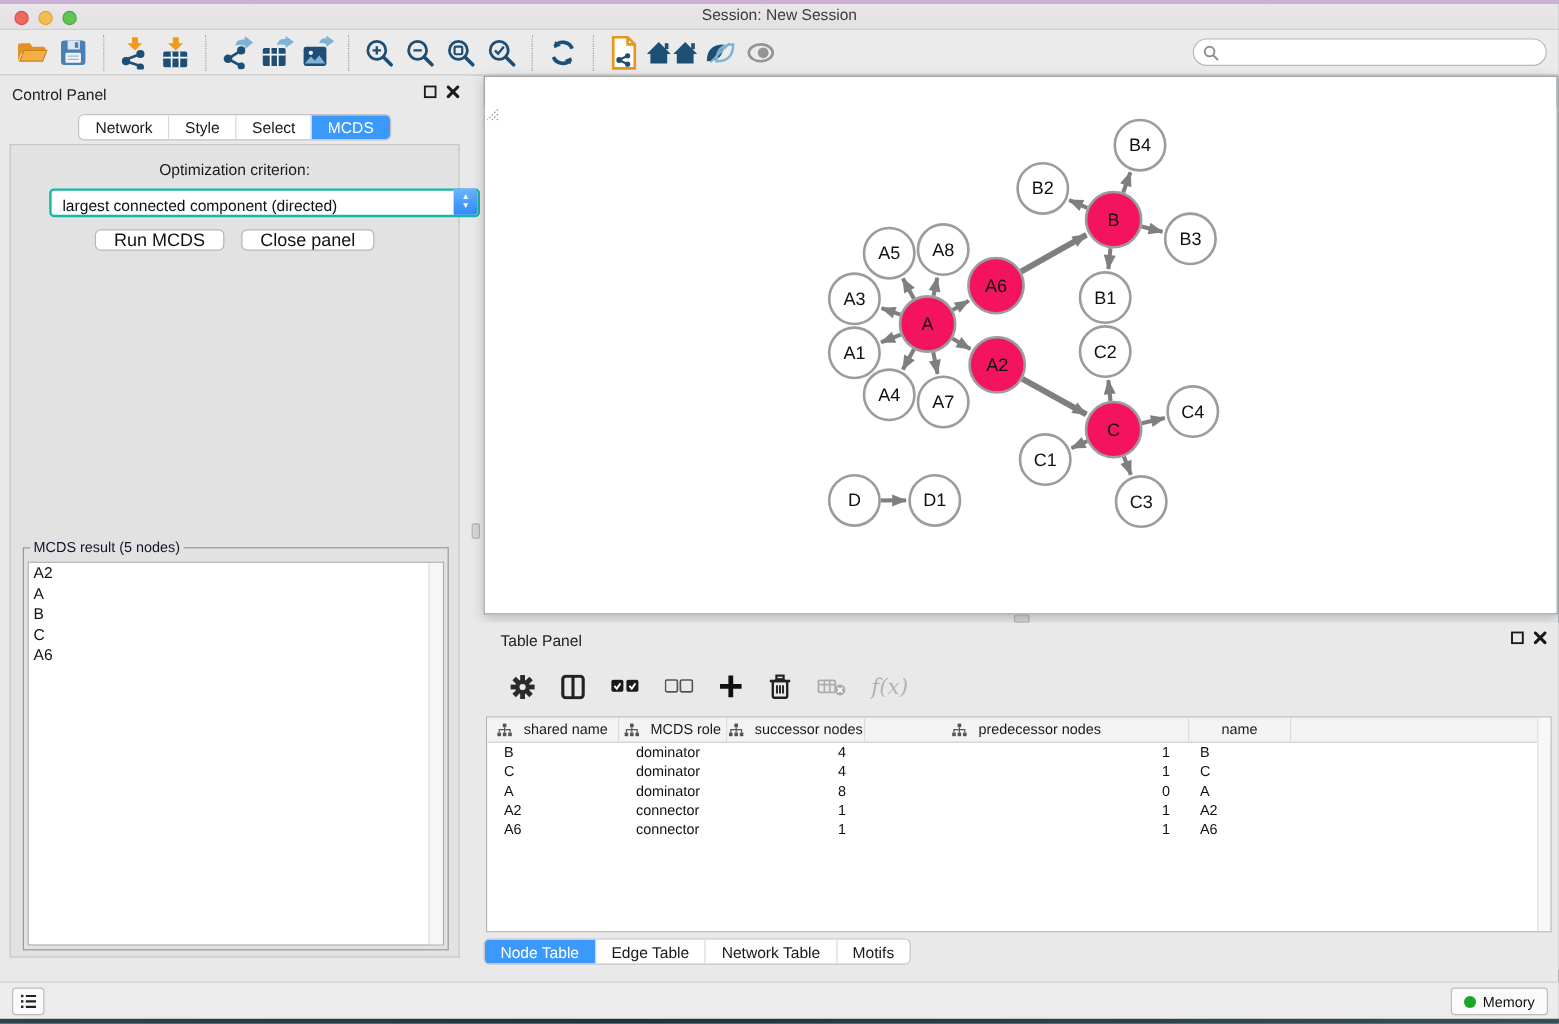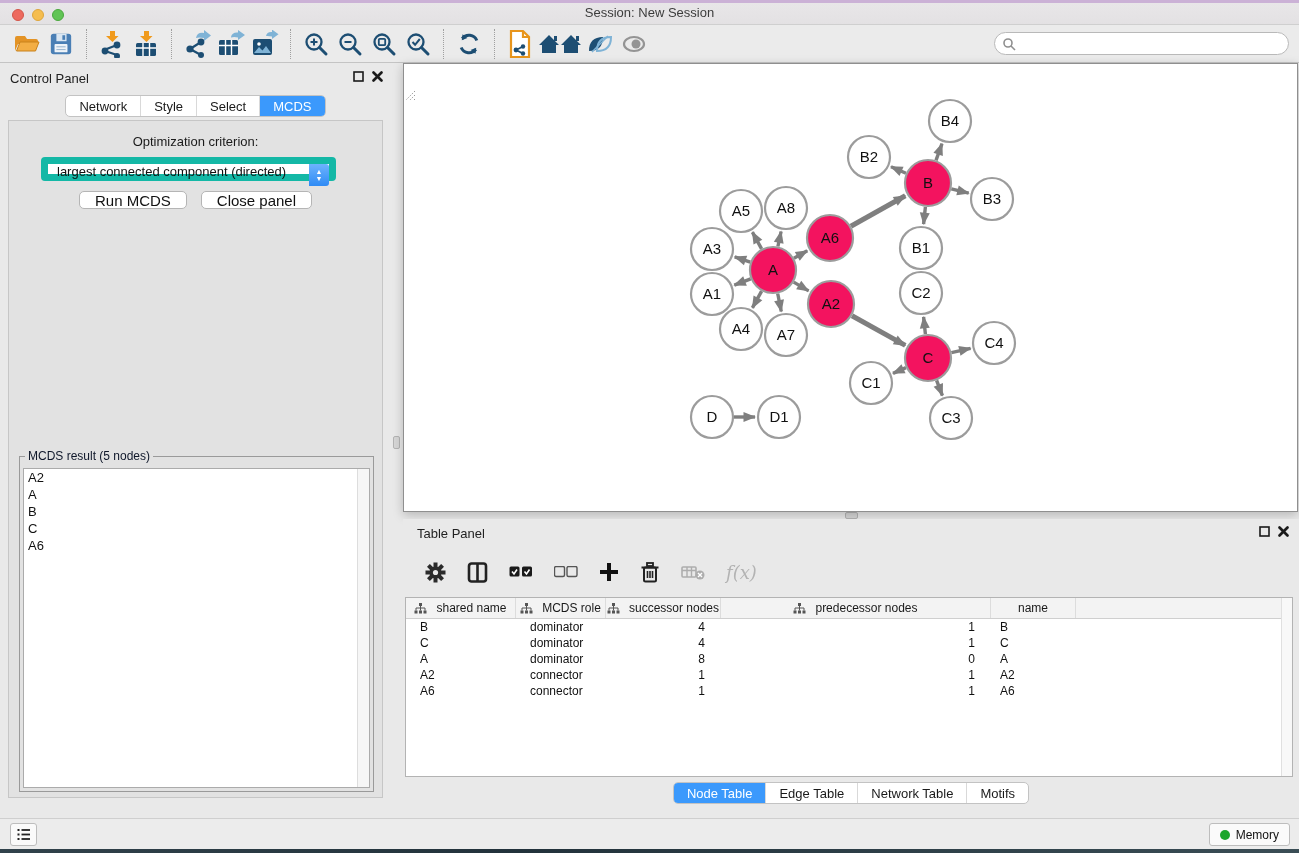--- a/index.html
+++ b/index.html
@@ -35,22 +35,22 @@
   .seg-tabs { display:flex; border:1px solid #c3c3c3; border-radius:5px; overflow:hidden;
     background:#fff; height:22px; }
   .seg { padding:3px 13px; font-size:13px; color:#1a1a1a; border-left:1px solid #d9d9d9;
     display:flex; align-items:center; }
   .seg:first-child { border-left:none; }
   .seg.active { background:#3b99fc; color:#fff; }
   .cp-tabs-row { position:absolute; left:0; right:0; top:32px; display:flex; justify-content:center; }
   .cp-inner { position:absolute; left:8px; right:8px; top:57px; bottom:10px;
     background:#e2e2e2; border:1px solid #c6c6c6;padding-left:47px; }
   .opt-label { position:absolute; left:0; right:0; top:13px; text-align:center; font-size:13px; color:#1a1a1a; }
-  .select { position:absolute; left:32px; top:36px; width:295px; height:24px; background:#fff;
-    border:7px solid #14b8a6; border-radius:4px; display:flex; align-items:flex-start; }
+  .select { position:absolute; left:32px; top:36px; width:359px; height:24px; background:#fff;
+    border:2px solid #14b8a6; border-radius:4px; display:flex; align-items:flex-end; }
   .select .val { flex:1; font-size:13px; padding-left:9px; color:#111; white-space:nowrap; overflow:hidden; }
   .select .stepper { width:20px; height:22px; background:linear-gradient(#6db3fd,#2f8bf5);
     border-radius:0 3px 3px 0; color:#fff; display:flex; flex-direction:column;
     align-items:center; justify-content:center; font-size:7px; line-height:7px; }
   .btn-row { position:absolute; left:0; right:0; top:70px; display:flex; justify-content:center; gap:14px; }
   .btn { background:#fff; border:1px solid #b5b5b5; border-radius:5px; height:18px;
     padding:0 15px; font-size:15px; color:#111; display:flex; align-items:center; }
   .groupbox { position:absolute; left:10px; right:8px; top:335px; bottom:5px; border:1px solid #9a9a9a; }
   .group-title { position:absolute; top:-8px; left:5px; background:#e2e2e2; padding:0 3px;
     font-size:12px; color:#0f172a; }
@@ -90,21 +90,21 @@
   .thead { display:flex; height:21px; background:#f3f3f3; border-bottom:1px solid #cfcfcf; }
   .th { display:flex; align-items:center; justify-content:center; gap:9px; font-size:12px; color:#1a1a1a;
     border-right:1px solid #dcdcdc; height:100%; }
   .trow { display:flex; height:16px; align-items:center; }
   .td { font-size:12px; color:#111; white-space:nowrap; overflow:hidden; }
   .td.al { text-align:left; padding-left:14px; }
   .td.ar { text-align:right; padding-right:16px; }
   .td.an { text-align:left; padding-left:9px; }
   .table-vtrack { position:absolute; right:0; top:0; bottom:0; width:11px; background:#f8f8f8;
     border-left:1px solid #e0e0e0; }
-  .tp-tabs-row { position:absolute; left:0; right:0; bottom:4px; display:flex; justify-content:center; }
+  .tp-tabs-row { position:absolute; left:0; right:0; bottom:4px; display:flex; justify-content:flex-start; }
 
   
   .statusbar { position:absolute; left:0; bottom:0; right:0; height:31px; background:#ececec;
     border-top:1px solid #cfcfcf; }
   .sb-left-btn { position:absolute; left:10px; top:4px; width:27px; height:23px; background:#fafafa;
     border:1px solid #bdbdbd; border-radius:3px; display:flex; align-items:center; justify-content:center; }
   .memory-btn { position:absolute; right:9px; top:4px; height:23px; background:#fafafa;
     border:1px solid #bdbdbd; border-radius:3px; display:flex; align-items:center; gap:6px;
     padding:0 10px; font-size:12px; color:#111; }
   .mem-dot { width:10px; height:10px; border-radius:50%; background:#1ba62b; }

